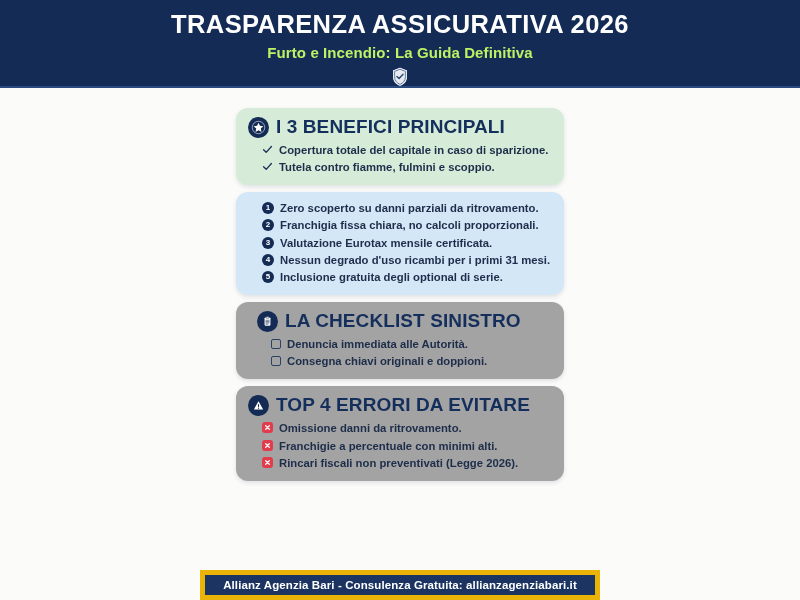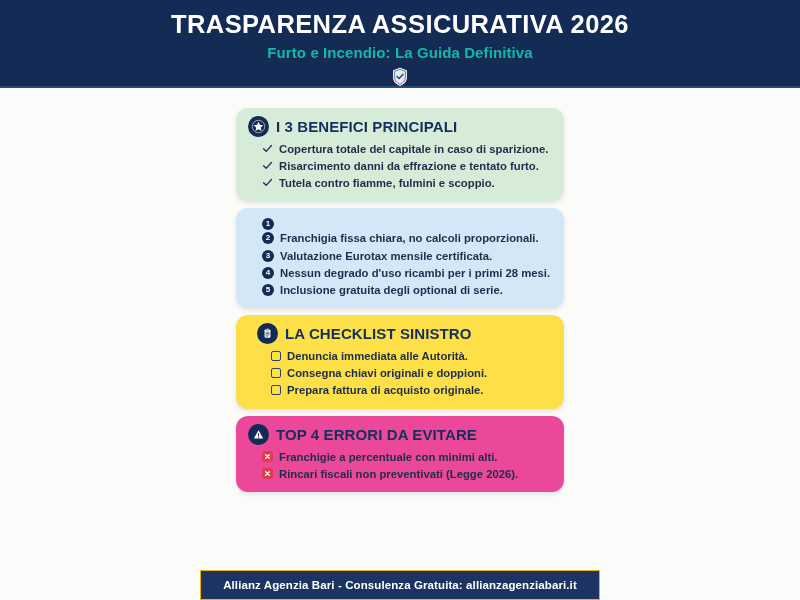--- a/index.html
+++ b/index.html
@@ -30,21 +30,21 @@
   }
   .header-title {
     color: #ffffff;
     font-size: 25.5px;
     font-weight: bold;
     letter-spacing: 0.4px;
     line-height: 1.12;
     text-align: center;
   }
   .header-subtitle {
-    color: #14b8a6;
+    color: #bef264;
     font-size: 15px;
     font-weight: bold;
     letter-spacing: 0.1px;
     margin-top: 5px;
     text-align: left;
   }
   .header-shield {
     margin-top: 6px;
     width: 22px;
     height: 25px;
@@ -71,43 +71,43 @@
     gap: 7px;
   }
 
   .card {
     border-radius: 12px;
     padding: 8px 12px 9px 12px;
     box-shadow: 0 2px 4px rgba(40,50,70,0.13);
   }
   .card-green  { background: #d6ecd8; }
   .card-blue   { background: #d4e7f7; }
-  .card-cream  { background: #fde047; padding-left: 21px; }
-  .card-pink   { background: #ec4899; }
+  .card-cream  { background: #a3a3a3; padding-left: 21px; }
+  .card-pink   { background: #a3a3a3; }
 
   .card-head {
     display: flex;
     align-items: center;
     gap: 7px;
     margin-bottom: 4px;
   }
   .badge {
     width: 21px;
     height: 21px;
     border-radius: 50%;
     background: #132b55;
     display: flex;
     align-items: center;
     justify-content: center;
     flex: 0 0 auto;
   }
   .badge svg { display: block; }
   .card-title {
     color: #152f5c;
-    font-size: 15px;
+    font-size: 19px;
     font-weight: bold;
     letter-spacing: 0.1px;
     white-space: nowrap;
   }
 
   .card-list {
     list-style: none;
     padding-left: 14px;
   }
   .card-list li {
@@ -165,21 +165,21 @@
   .mark-x svg { display: block; }
 
   
   .footer {
     position: absolute;
     left: 200px;
     top: 570px;
     width: 400px;
     height: 30px;
     background: #1b3462;
-    border: 1px solid #eab308;
+    border: 5px solid #eab308;
     display: flex;
     align-items: center;
     justify-content: center;
   }
   .footer-text {
     color: #ffffff;
     font-size: 11.5px;
     font-weight: bold;
     letter-spacing: 0.1px;
     white-space: nowrap;
@@ -221,57 +221,50 @@
               </svg>
           </span>
           <span>Copertura totale del capitale in caso di sparizione.</span>
         </li>
         <li>
           <span class="mark">
             <svg class="mark-check" viewBox="0 0 14 14">
                 <path d="M2 7.3 L5.3 10.6 L12 3.2" fill="none" stroke="#1d3358" stroke-width="1.7" stroke-linecap="round" stroke-linejoin="round"></path>
               </svg>
           </span>
-          <span>Risarcimento danni da effrazione e tentato furto.</span>
-        </li>
-        <li>
-          <span class="mark">
-            <svg class="mark-check" viewBox="0 0 14 14">
-                <path d="M2 7.3 L5.3 10.6 L12 3.2" fill="none" stroke="#1d3358" stroke-width="1.7" stroke-linecap="round" stroke-linejoin="round"></path>
-              </svg>
-          </span>
           <span>Tutela contro fiamme, fulmini e scoppio.</span>
         </li>
       </ul>
     </div>
 
     <div class="card card-blue">
       <ul class="card-list">
         <li>
           <span class="mark">
               <span class="mark-num">1</span>
             </span>
+          <span>Zero scoperto su danni parziali da ritrovamento.</span>
         </li>
         <li>
           <span class="mark">
               <span class="mark-num">2</span>
             </span>
           <span>Franchigia fissa chiara, no calcoli proporzionali.</span>
         </li>
         <li>
           <span class="mark">
               <span class="mark-num">3</span>
             </span>
           <span>Valutazione Eurotax mensile certificata.</span>
         </li>
         <li>
           <span class="mark">
               <span class="mark-num">4</span>
             </span>
-          <span>Nessun degrado d'uso ricambi per i primi 28 mesi.</span>
+          <span>Nessun degrado d'uso ricambi per i primi 31 mesi.</span>
         </li>
         <li>
           <span class="mark">
               <span class="mark-num">5</span>
             </span>
           <span>Inclusione gratuita degli optional di serie.</span>
         </li>
       </ul>
     </div>
 
@@ -289,24 +282,20 @@
       </div>
       <ul class="card-list">
         <li>
           <span class="mark-box"></span>
           <span>Denuncia immediata alle Autorità.</span>
         </li>
         <li>
           <span class="mark-box"></span>
           <span>Consegna chiavi originali e doppioni.</span>
         </li>
-        <li>
-          <span class="mark-box"></span>
-          <span>Prepara fattura di acquisto originale.</span>
-        </li>
       </ul>
     </div>
 
     <div class="card card-pink">
       <div class="card-head">
         <span class="badge">
           <svg width="15" height="15" viewBox="0 0 24 24">
             <circle cx="12" cy="12" r="11" fill="#132b55"></circle>
             <path d="M12 5 L19.4 18.4 H4.6 Z" fill="#ffffff"></path>
             <rect x="11.15" y="9.4" width="1.7" height="5" rx="0.8" fill="#132b55"></rect>
@@ -317,30 +306,40 @@
       </div>
       <ul class="card-list">
         <li>
           <span class="mark">
             <span class="mark-x">
                 <svg width="7" height="7" viewBox="0 0 10 10">
                   <path d="M2.4 2.4 L7.6 7.6 M7.6 2.4 L2.4 7.6" stroke="#ffffff" stroke-width="1.8" stroke-linecap="round"></path>
                 </svg>
               </span>
           </span>
-          <span>Franchigie a percentuale con minimi alti.</span>
+          <span>Omissione danni da ritrovamento.</span>
         </li>
         <li>
           <span class="mark">
             <span class="mark-x">
                 <svg width="7" height="7" viewBox="0 0 10 10">
                   <path d="M2.4 2.4 L7.6 7.6 M7.6 2.4 L2.4 7.6" stroke="#ffffff" stroke-width="1.8" stroke-linecap="round"></path>
                 </svg>
               </span>
           </span>
+          <span>Franchigie a percentuale con minimi alti.</span>
+        </li>
+        <li>
+          <span class="mark">
+            <span class="mark-x">
+                <svg width="7" height="7" viewBox="0 0 10 10">
+                  <path d="M2.4 2.4 L7.6 7.6 M7.6 2.4 L2.4 7.6" stroke="#ffffff" stroke-width="1.8" stroke-linecap="round"></path>
+                </svg>
+              </span>
+          </span>
           <span>Rincari fiscali non preventivati (Legge 2026).</span>
         </li>
       </ul>
     </div>
 
   </div>
 </div>
 
 <div class="footer">
   <span class="footer-text">Allianz Agenzia Bari - Consulenza Gratuita: allianzagenziabari.it</span>

